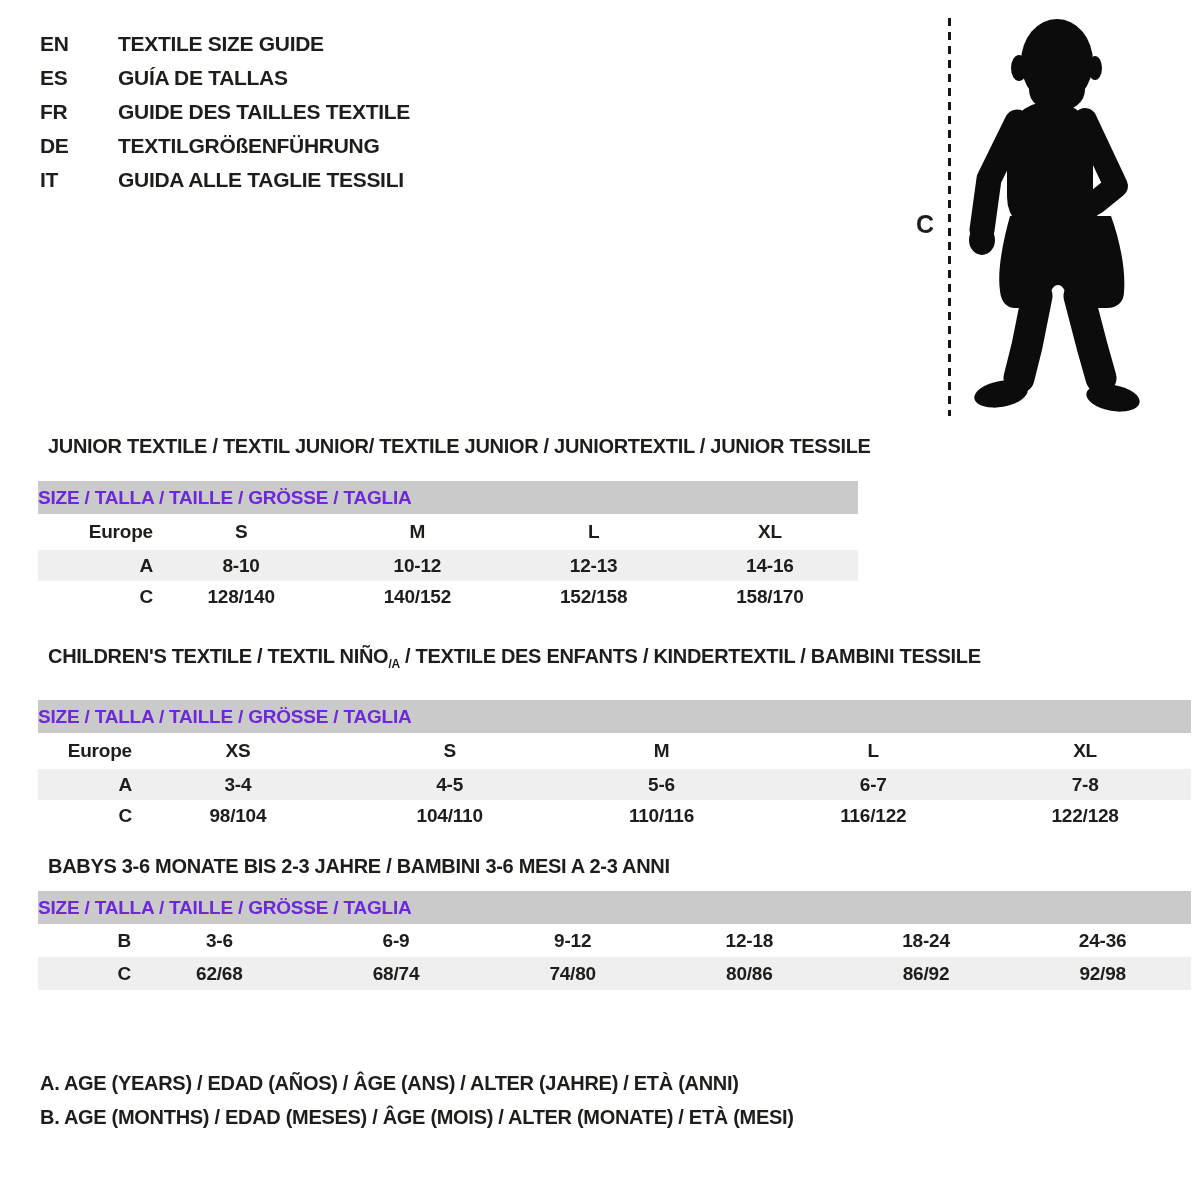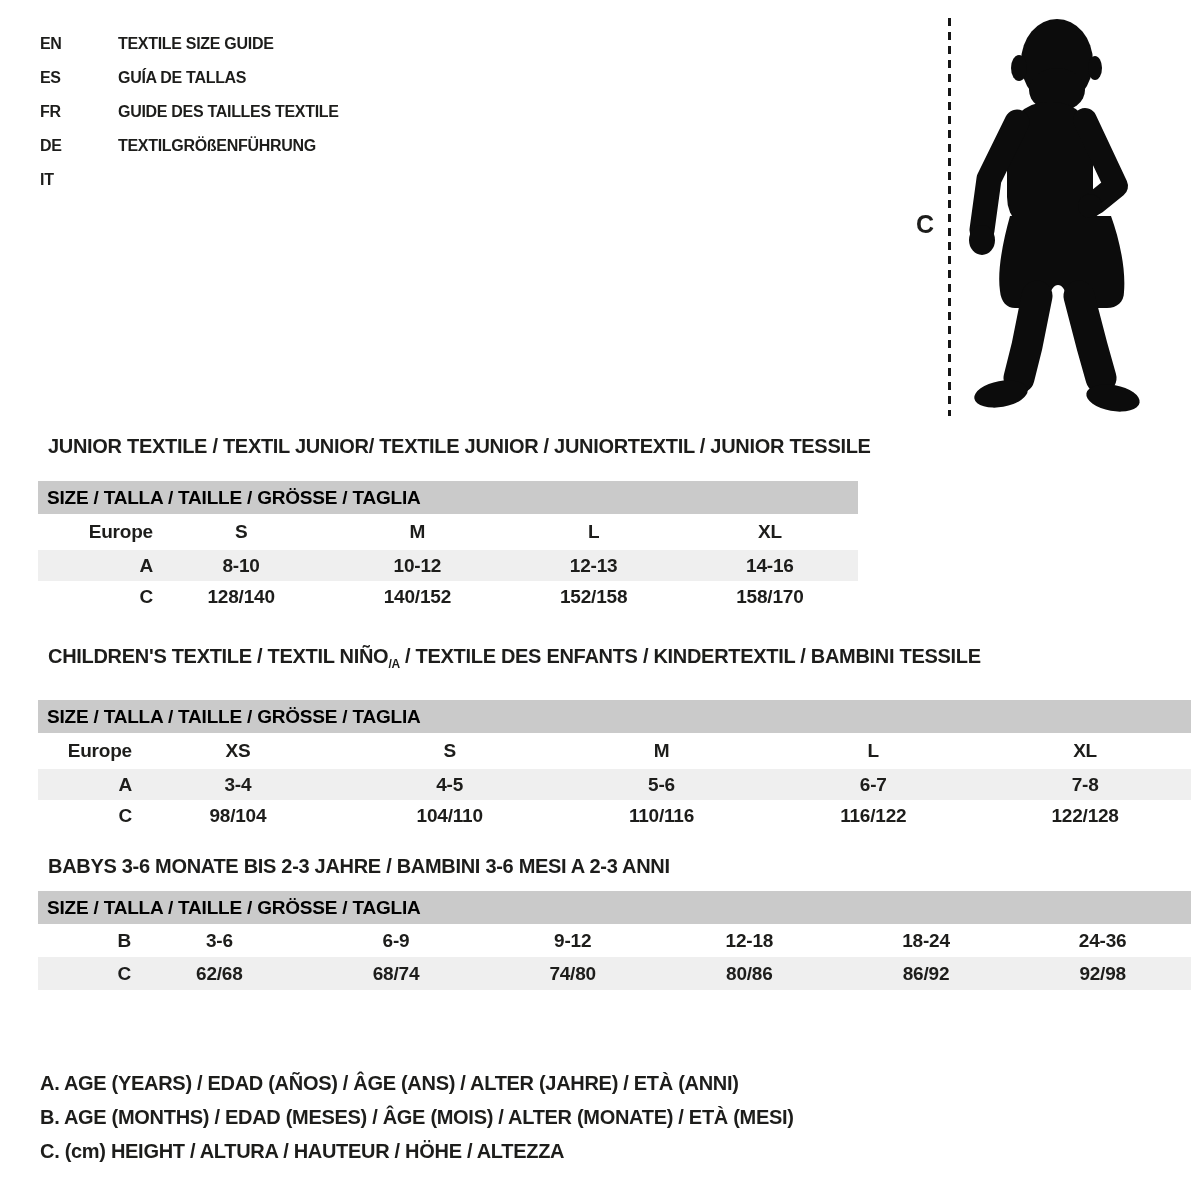--- a/index.html
+++ b/index.html
@@ -4,40 +4,40 @@
 <style>
   html, body { margin:0; padding:0; background:#ffffff; }
   .page {
     position:relative; width:1200px; height:1200px; overflow:hidden;
     background:#ffffff; color:#1d1d1b;
     font-family:"Liberation Sans", sans-serif; font-weight:bold;
   }
 
   
   .lang-block { position:absolute; left:40px; top:27px; }
-  .lang-row { display:flex; line-height:34px; font-size:16px; letter-spacing:-0.3px; }
+  .lang-row { display:flex; line-height:34px; font-size:21px; letter-spacing:-0.3px; }
   .lang-code { width:78px; flex:0 0 78px; }
 
   
   .dash-line {
     position:absolute; left:948px; top:18px; width:3px; height:398px;
     background:repeating-linear-gradient(to bottom, #161616 0 8px, transparent 8px 14px);
   }
   .c-label { position:absolute; left:916px; top:210px; font-size:25px; letter-spacing:0; }
   .baby-svg { position:absolute; left:955px; top:16px; }
 
   
   .section { position:absolute; left:38px; }
   .sec-title { font-size:20px; letter-spacing:-0.3px; margin:0 0 0 10px; line-height:24px; white-space:nowrap; }
   .sec-title .t-sub { font-size:12px; vertical-align:-5px; }
   .sec-title2 { line-height:33px; }
   .table { margin-top:23px; }
   .size-bar {
-    background:#cacaca; color:#000000; height:33px; line-height:33px;
-    padding-left:9px; font-size:19px; letter-spacing:-0.2px;
+    background:#cacaca; color:#6d28d9; height:33px; line-height:33px;
+    font-size:19px; letter-spacing:-0.2px;
   }
   .trow { display:grid; align-items:center; font-size:19px; letter-spacing:-0.2px; }
   .cols4 { grid-template-columns:115px repeat(4, 1fr); }
   .cols5 { grid-template-columns:94px repeat(5, 1fr); }
   .cols6 { grid-template-columns:93px repeat(6, 1fr); }
   .r-europe { height:36px; }
   .r-mid   { height:31px; }
   .r-last  { height:31px; }
   .rb      { height:33px; }
   .trow .label { padding-left:10px; text-align:right; }
@@ -74,20 +74,21 @@
     <div class="lang-row">
       <span class="lang-code">FR</span>
       <span class="lang-title">GUIDE DES TAILLES TEXTILE</span>
     </div>
     <div class="lang-row">
       <span class="lang-code">DE</span>
       <span class="lang-title">TEXTILGRÖßENFÜHRUNG</span>
     </div>
     <div class="lang-row">
       <span class="lang-code">IT</span>
+      <span class="lang-title">GUIDA ALLE TAGLIE TESSILI</span>
     </div>
   </div>
 
   <div class="dash-line"></div>
   <span class="c-label">C</span>
   <svg class="baby-svg" width="190" height="402" viewBox="0 0 190 402" aria-hidden="true">
     <g fill="#0c0c0c" stroke="none">
       <ellipse cx="102" cy="46" rx="36" ry="43"></ellipse>
       <ellipse cx="102" cy="74" rx="28" ry="22"></ellipse>
       <ellipse cx="64" cy="52" rx="8" ry="13"></ellipse>
@@ -189,16 +190,15 @@
         <div class="val">80/86</div>
         <div class="val">86/92</div>
         <div class="val">92/98</div>
       </div>
     </div>
   </div>
 
   <div class="footnotes">
     <div class="footnote">A. AGE (YEARS) / EDAD (AÑOS) / ÂGE (ANS) / ALTER (JAHRE) / ETÀ (ANNI)</div>
     <div class="footnote">B. AGE (MONTHS) / EDAD (MESES) / ÂGE (MOIS) / ALTER (MONATE) / ETÀ (MESI)</div>
-    <div class="footnote">C. (cm) HEIGHT / ALTURA / HAUTEUR / HÖHE / ALTEZZA</div>
   </div>
 
 </div>
 
 </body></html>

